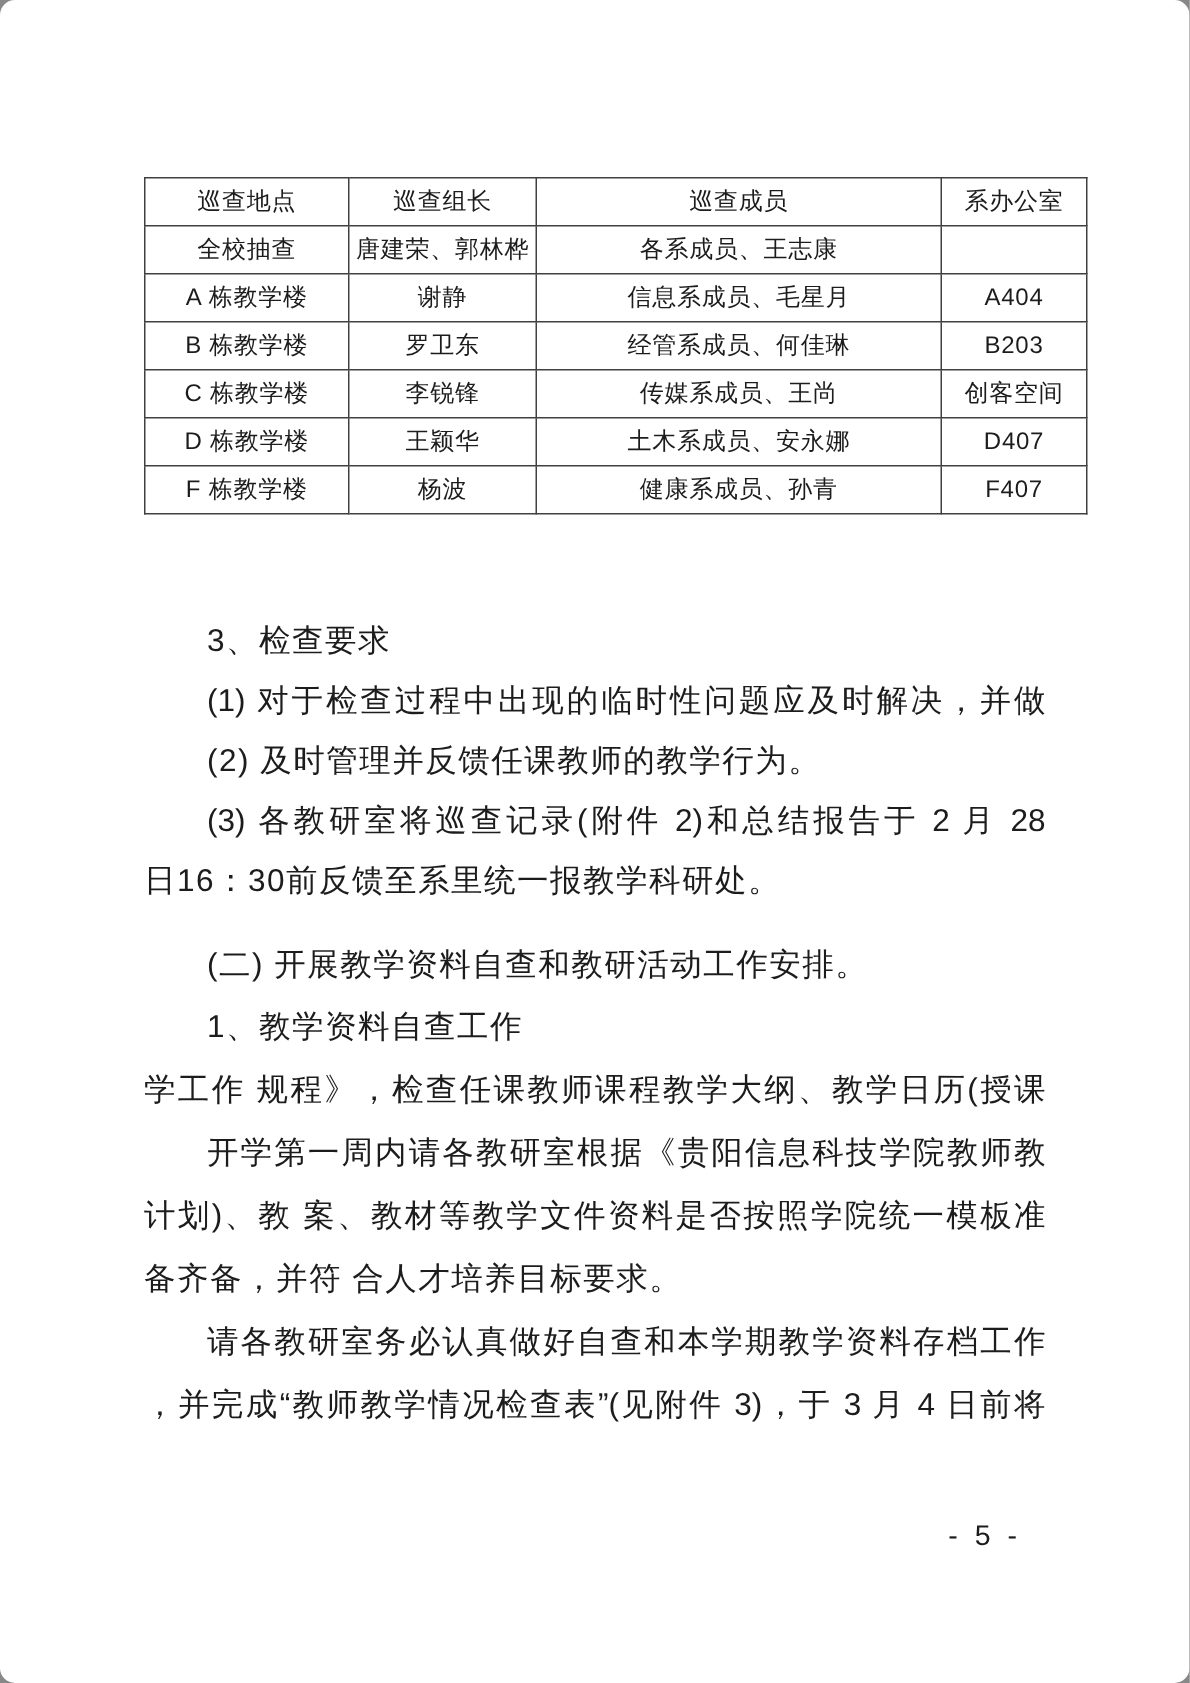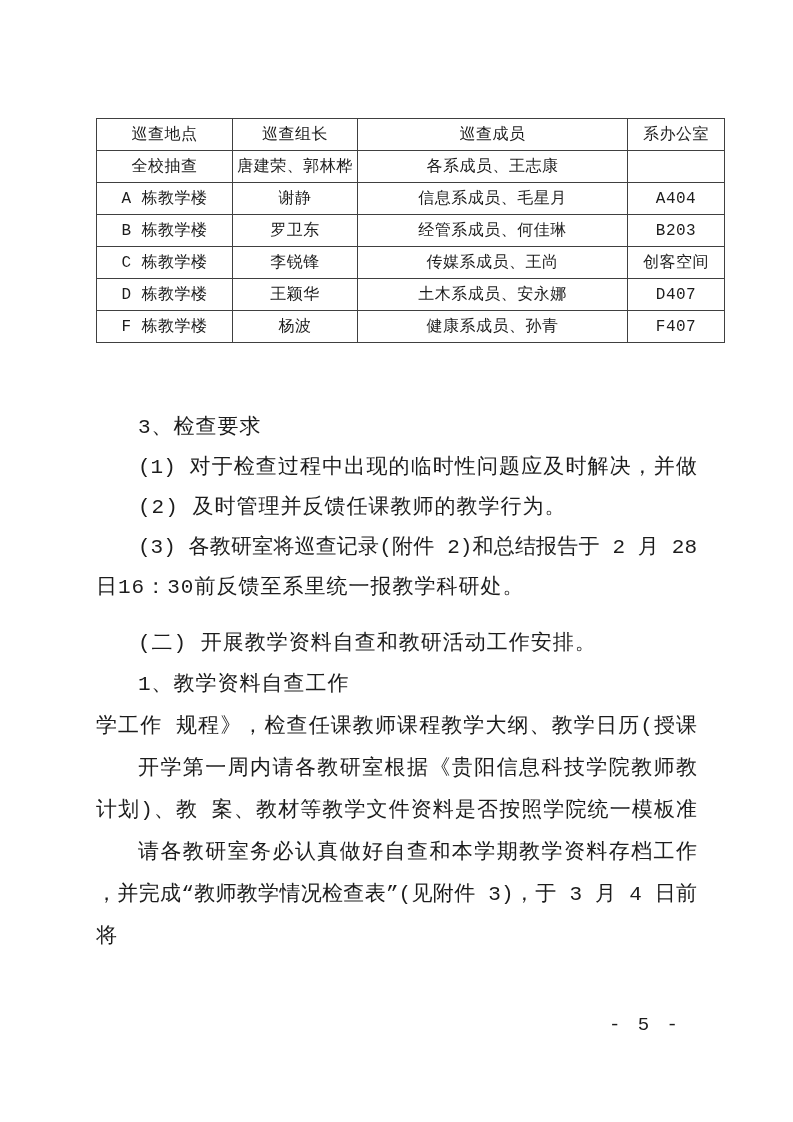--- a/index.html
+++ b/index.html
@@ -1,23 +1,24 @@
 <!DOCTYPE html>
 <html><head>
 <meta charset="utf-8">
 <style>
   html,body{margin:0;padding:0;background:#888;}
   .page{
     position:relative;
     width:793px;height:1122px;
     margin:0 auto;
     background:#ffffff;
-    font-family:Liberation Mono, monospace;
+    font-family:Liberation Sans, sans-serif;
     color:#1c1c1c;
     overflow:hidden;
+    border-radius:10px;
   }
   
   table.insp{
     position:absolute;left:96px;top:118px;
     width:612px;
     border-collapse:collapse;
     table-layout:fixed;
   }
   table.insp th,table.insp td{
     border:1px solid #404040;
@@ -122,19 +123,20 @@
     <p class="line s1 ind">3、检查要求</p>
     <p class="line s1 ind just">(1) 对于检查过程中出现的临时性问题应及时解决，并做</p>
     <p class="line s1 ind">(2) 及时管理并反馈任课教师的教学行为。</p>
     <p class="line s1 ind just">(3) 各教研室将巡查记录(附件 2)和总结报告于 2 月 28</p>
     <p class="line s1">日16：30前反馈至系里统一报教学科研处。</p>
     <p class="line s1 ind gap">(二) 开展教学资料自查和教研活动工作安排。</p>
     <p class="line s2 ind">1、教学资料自查工作</p>
     <p class="line s2 just">学工作 规程》，检查任课教师课程教学大纲、教学日历(授课</p>
     <p class="line s2 ind just">开学第一周内请各教研室根据《贵阳信息科技学院教师教</p>
     <p class="line s2 just">计划)、教 案、教材等教学文件资料是否按照学院统一模板准</p>
+    <p class="line s2">备齐备，并符 合人才培养目标要求。</p>
     <p class="line s2 ind just">请各教研室务必认真做好自查和本学期教学资料存档工作</p>
     <p class="line s2 just">，并完成“教师教学情况检查表”(见附件 3)，于 3 月 4 日前将</p>
   </div>
 
   <div class="pagenum">- 5 -</div>
 
 </div>
 
 </body></html>

